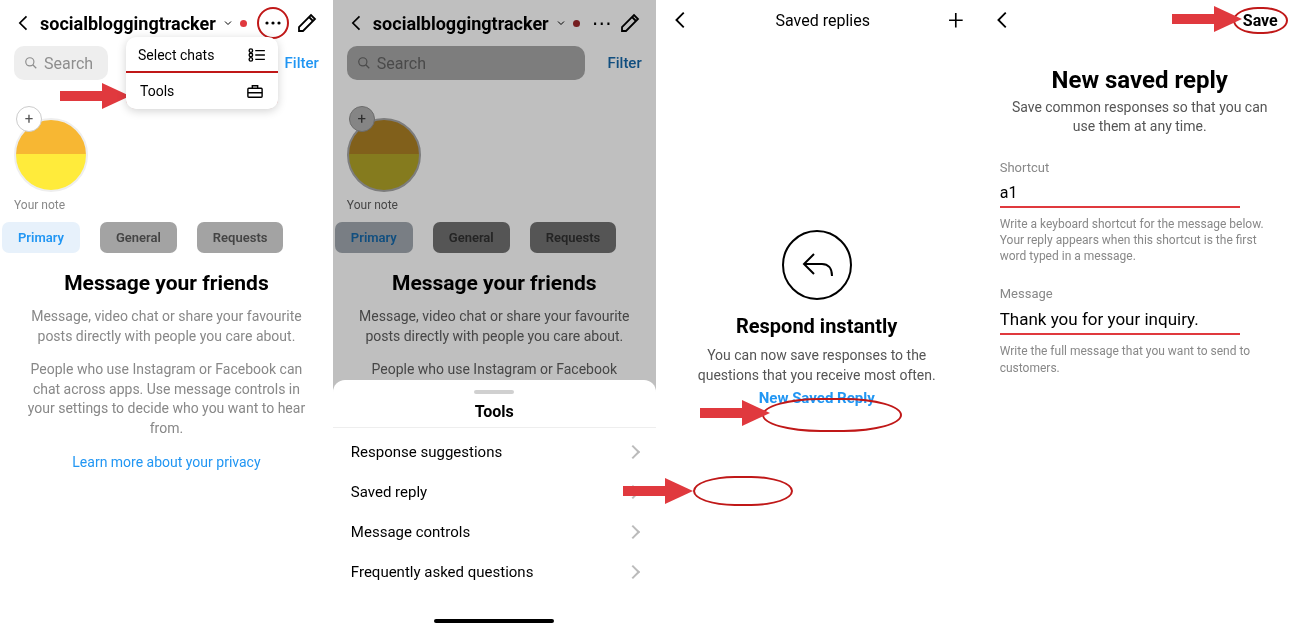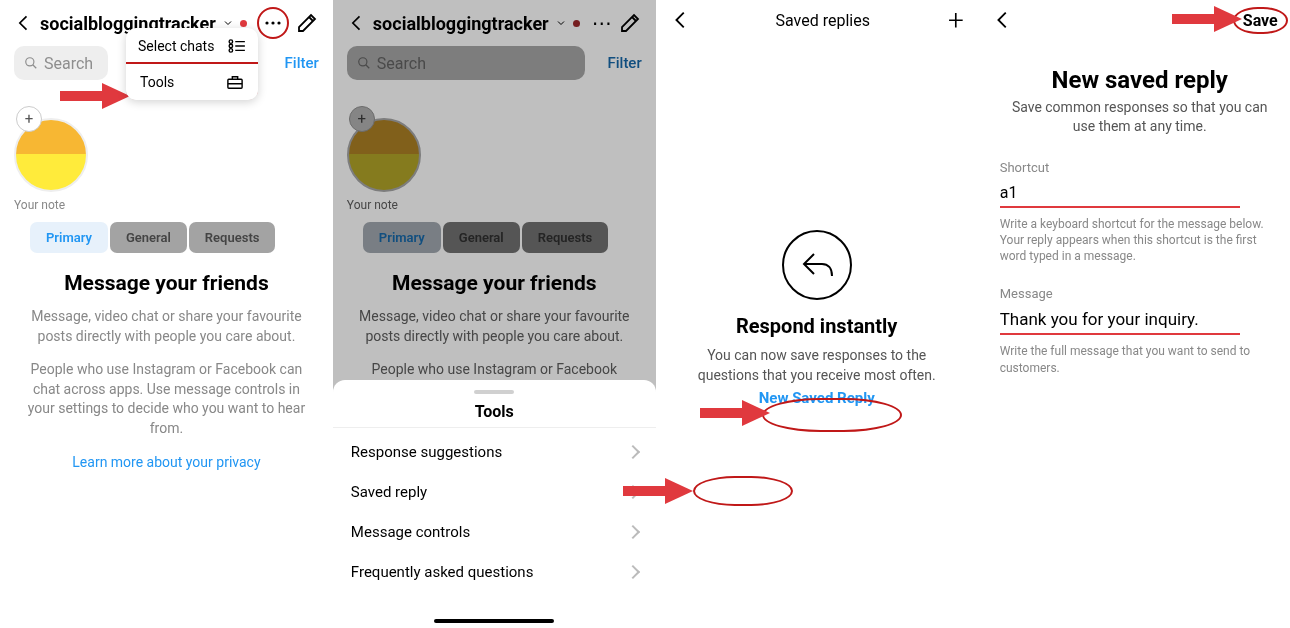--- a/index.html
+++ b/index.html
@@ -37,21 +37,21 @@
     display:flex; align-items:center; padding:6px 14px 0 14px; gap:22px;
   }
   .search {
     display:flex;align-items:center;gap:6px;background:#eeeeee;
     border-radius:10px;height:34px;padding:0 10px;flex:0 0 94px;
     color:#8e8e8e;font-size:16px;
   }
   .filter { color:#2196f3;font-size:15px; font-weight:500;}
 
   .menu-pop {
-    position:absolute; left:126px; top:28px; width:132px;
+    position:absolute; left:126px; top:37px; width:152px;
     background:#fff;border-radius:10px;
     box-shadow:0 2px 10px rgba(0,0,0,0.18);
     overflow:hidden;z-index:5;
   }
   .menu-row {
     display:flex;align-items:center;justify-content:space-between;
     padding:10px 12px;font-size:14px;
   }
   .menu-row.tools { border:2px solid #c01818;border-radius:0 0 10px 10px; margin:-2px; padding:10px 14px; }
   .arrow-red {
@@ -69,21 +69,21 @@
   .note-circle::before{
     content:"";position:absolute;left:10px;top:20px;width:54px;height:14px;
   }
   .note-plus {
     position:absolute;left:0;top:-14px;width:26px;height:26px;border-radius:50%;
     background:#fff;border:1px solid #ccc;display:flex;align-items:center;justify-content:center;
     font-size:15px;color:#555;
   }
   .note-lbl { font-size:12px;color:#888;margin-top:6px; }
 
-  .tabs { display:flex;gap:2px;padding:10px 14px 0 30px; }
+  .tabs { display:flex;gap:20px;padding:10px 14px 0 2px; }
   .tab {
     flex:0 0 auto;padding:8px 16px;border-radius:7px;font-size:13px;font-weight:600;
   }
   .tab.primary { background:#e7f1fb;color:#2196f3; }
   .tab.grey    { background:#a3a3a3;color:#444; }
 
   .msg-block { text-align:center;padding:18px 26px 0 26px; }
   .msg-h { font-size:21px;font-weight:700;margin-bottom:12px; }
   .msg-p { font-size:14px;color:#888;line-height:1.4;margin-bottom:14px; }
   .link  { color:#2196f3; }

